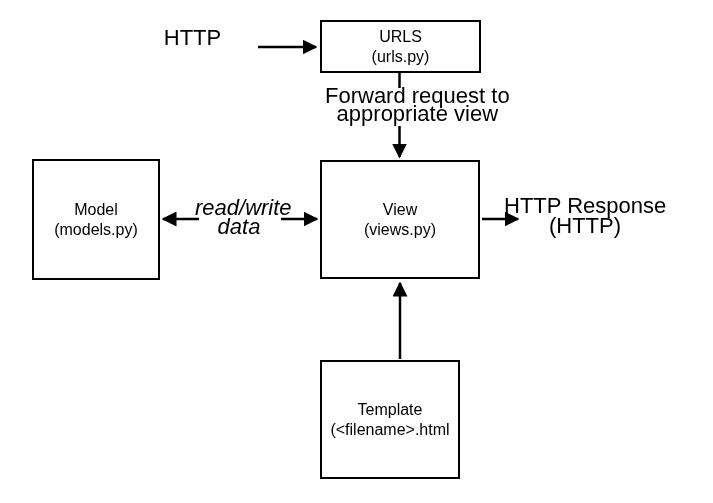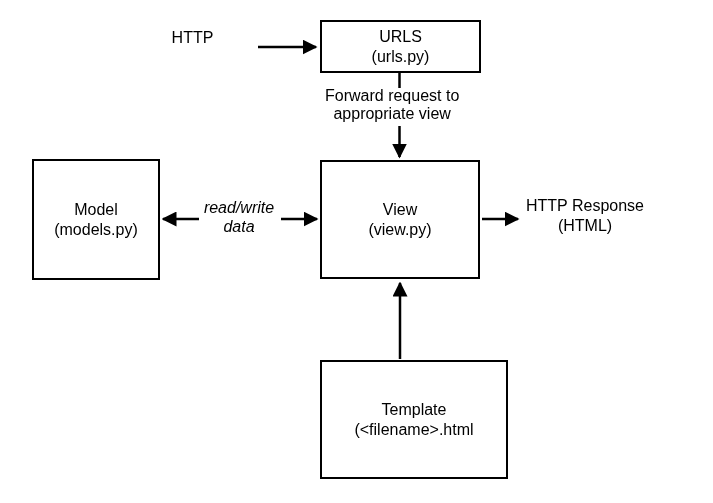--- a/index.html
+++ b/index.html
@@ -32,24 +32,24 @@
     flex-direction: column;
     align-items: center;
     justify-content: center;
     text-align: center;
     font-size: 16px;
     line-height: 20px;
   }
   .node-urls     { left: 320px; top: 20px;  width: 161px; height: 53px;  }
   .node-model    { left: 32px;  top: 159px; width: 128px; height: 121px; }
   .node-view     { left: 320px; top: 160px; width: 160px; height: 119px; }
-  .node-template { left: 320px; top: 360px; width: 188px; height: 119px; }
+  .node-template { left: 320px; top: 360px; width: 140px; height: 119px; }
   .label {
     position: absolute;
-    font-size: 16px;
+    font-size: 22px;
     line-height: 20px;
     white-space: nowrap;
   }
   .label-http-request  { left: 140px; top: 28px;  width: 105px; text-align: center; }
   .label-forward       { left: 325px; top: 87px;  text-align: center; line-height: 18px; }
   .label-read-write    { left: 195px; top: 198px; width: 88px;  text-align: center; line-height: 19px; font-style: italic; }
   .label-http-response { left: 504px; top: 196px; width: 162px; text-align: center; }
 </style>
 </head>
 <body>
@@ -83,21 +83,21 @@
     <span>(models.py)</span>
   </div>
 
   <div class="node node-urls">
     <span>URLS</span>
     <span>(urls.py)</span>
   </div>
 
   <div class="node node-view">
     <span>View</span>
-    <span>(view.py)</span>
+    <span>(views.py)</span>
   </div>
 
   <div class="node node-template">
     <span>Template</span>
     <span>(&lt;filename&gt;.html</span>
   </div>
 
   <div class="label label-http-request">
     <div>HTTP</div>
   </div>
@@ -107,16 +107,16 @@
     <div>appropriate view</div>
   </div>
 
   <div class="label label-read-write">
     <div>read/write</div>
     <div>data</div>
   </div>
 
   <div class="label label-http-response">
     <div>HTTP Response</div>
-    <div>(HTML)</div>
+    <div>(HTTP)</div>
   </div>
 
 </div>
 
 </body></html>

